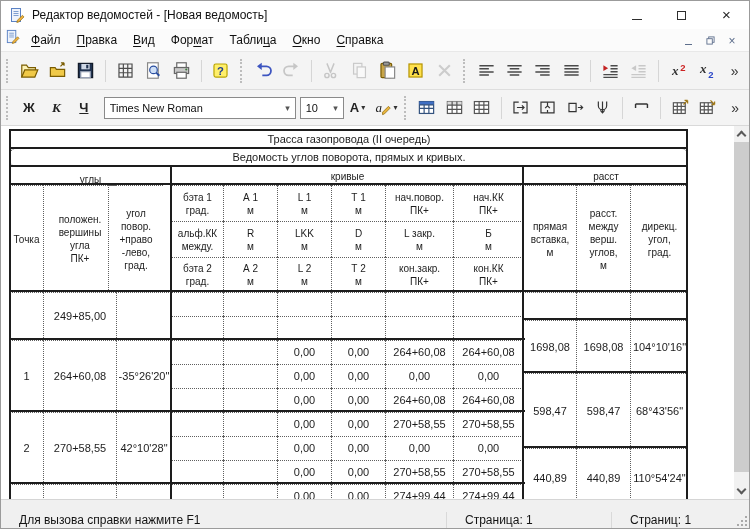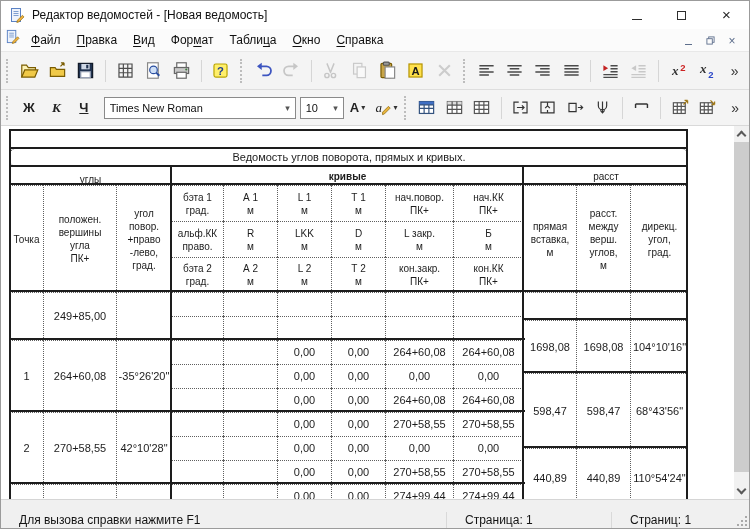--- a/index.html
+++ b/index.html
@@ -444,30 +444,31 @@
       </span>
       <span class="tbtn">
         <span class="icw">
           <span class="overflow">»</span>
         </span>
       </span>
     </div>
 
   <div class="docarea">
     <div class="table-layer" id="table-layer">
+        <div class="tcell big" style="left: 8px; top: 128px; width: 679px; height: 18px;">Трасса газопровода (II очередь)</div>
         <div class="tcell big" style="left: 8px; top: 146px; width: 679px; height: 18px; border-radius: 7px;">Ведомость углов поворота, прямых и кривых.</div>
         <div class="tcell" style="left: 8px; top: 164px; width: 162px; height: 25px;">углы</div>
-        <div class="tcell" style="left: 170px; top: 164px; width: 352px; height: 19px; font-weight: bold;">кривые</div>
+        <div class="tcell" style="left: 170px; top: 164px; width: 352px; height: 19px;">кривые</div>
         <div class="tcell" style="left: 522px; top: 164px; width: 165px; height: 19px;">расст</div>
         <div class="tcell" style="left: 8px; top: 183px; width: 34px; height: 107px;">Точка</div>
         <div class="tcell" style="left: 42px; top: 183px; width: 73px; height: 107px;">положен.
 вершины
 угла
 ПК+</div>
-        <div class="tcell" style="left: 115px; top: 183px; width: 55px; height: 107px;">угол
+        <div class="tcell" style="left: 107px; top: 183px; width: 55px; height: 107px;">угол
 повор.
 +право
 -лево,
 град.</div>
         <div class="tcell" style="left: 522px; top: 183px; width: 53px; height: 107px;">прямая
 вставка,
 м</div>
         <div class="tcell" style="left: 575px; top: 183px; width: 54px; height: 107px;">расст.
 между
 верш.
@@ -482,21 +483,21 @@
 м</div>
         <div class="tcell" style="left: 276px; top: 183px; width: 54px; height: 36px;">L 1
 м</div>
         <div class="tcell" style="left: 330px; top: 183px; width: 54px; height: 36px;">Т 1
 м</div>
         <div class="tcell" style="left: 384px; top: 183px; width: 68px; height: 36px;">нач.повор.
 ПК+</div>
         <div class="tcell" style="left: 452px; top: 183px; width: 70px; height: 36px;">нач.КК
 ПК+</div>
         <div class="tcell" style="left: 170px; top: 219px; width: 52px; height: 36px;">альф.КК
-право.</div>
+между.</div>
         <div class="tcell" style="left: 222px; top: 219px; width: 54px; height: 36px;">R
 м</div>
         <div class="tcell" style="left: 276px; top: 219px; width: 54px; height: 36px;">LKK
 м</div>
         <div class="tcell" style="left: 330px; top: 219px; width: 54px; height: 36px;">D
 м</div>
         <div class="tcell" style="left: 384px; top: 219px; width: 68px; height: 36px;">L закр.
 м</div>
         <div class="tcell" style="left: 452px; top: 219px; width: 70px; height: 36px;">Б
 м</div>

